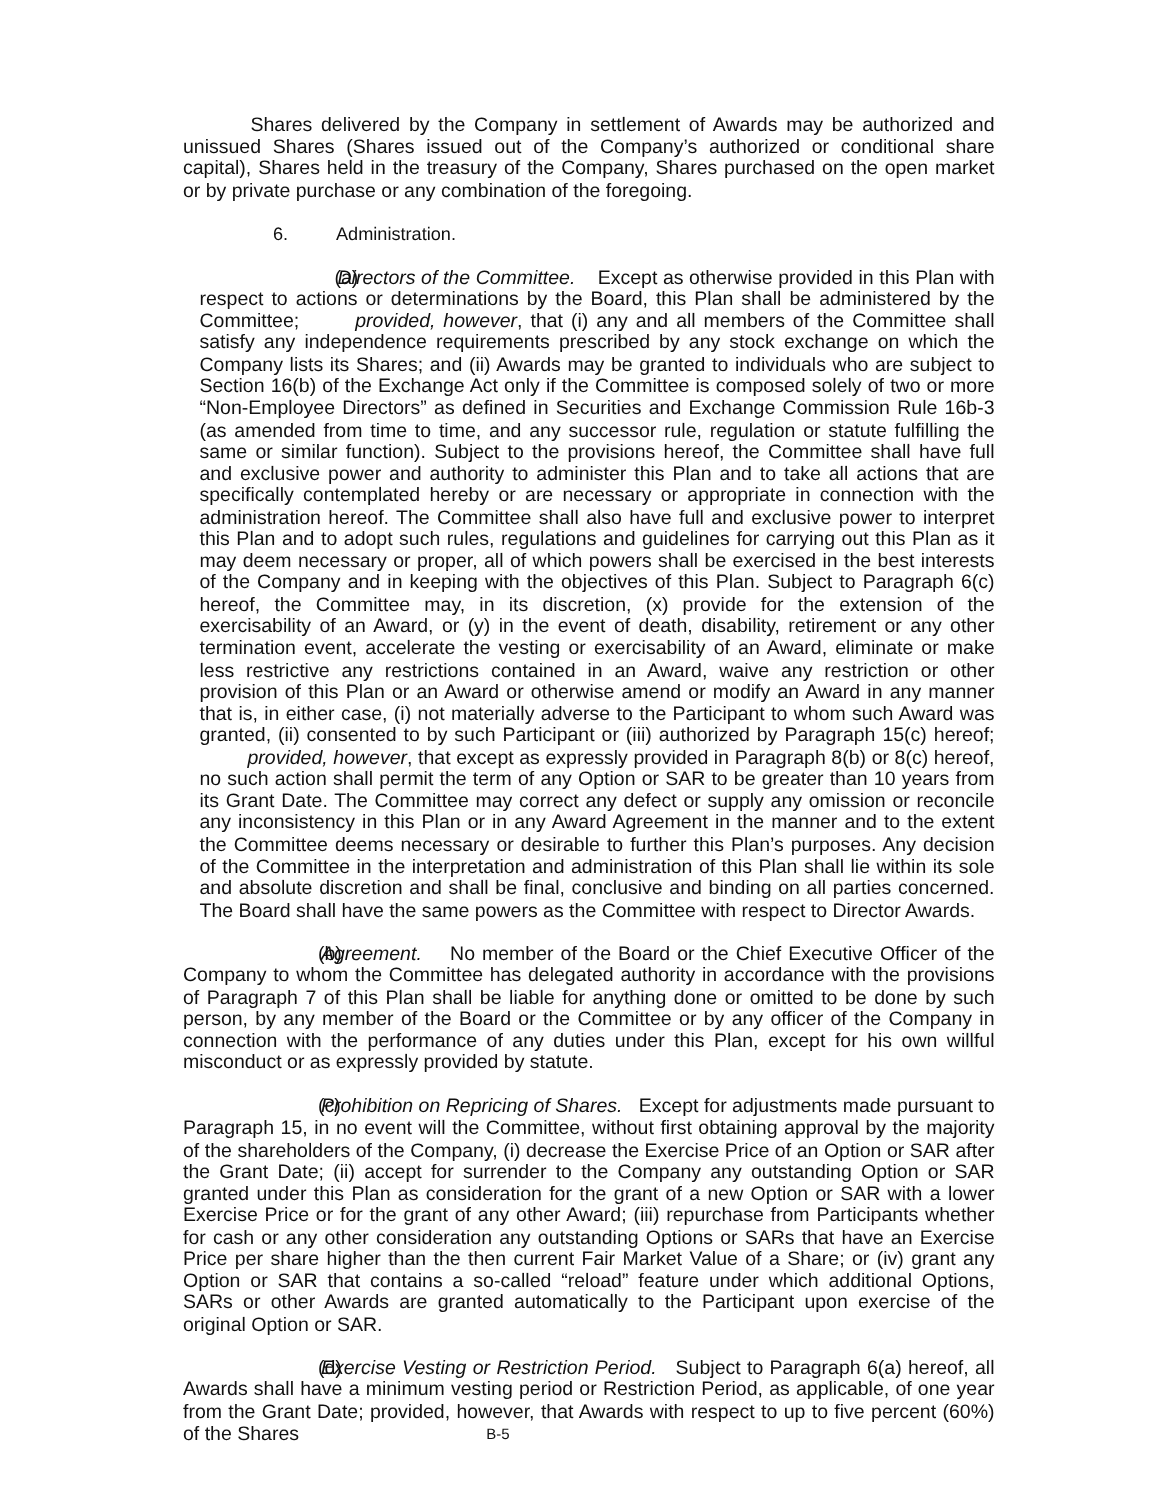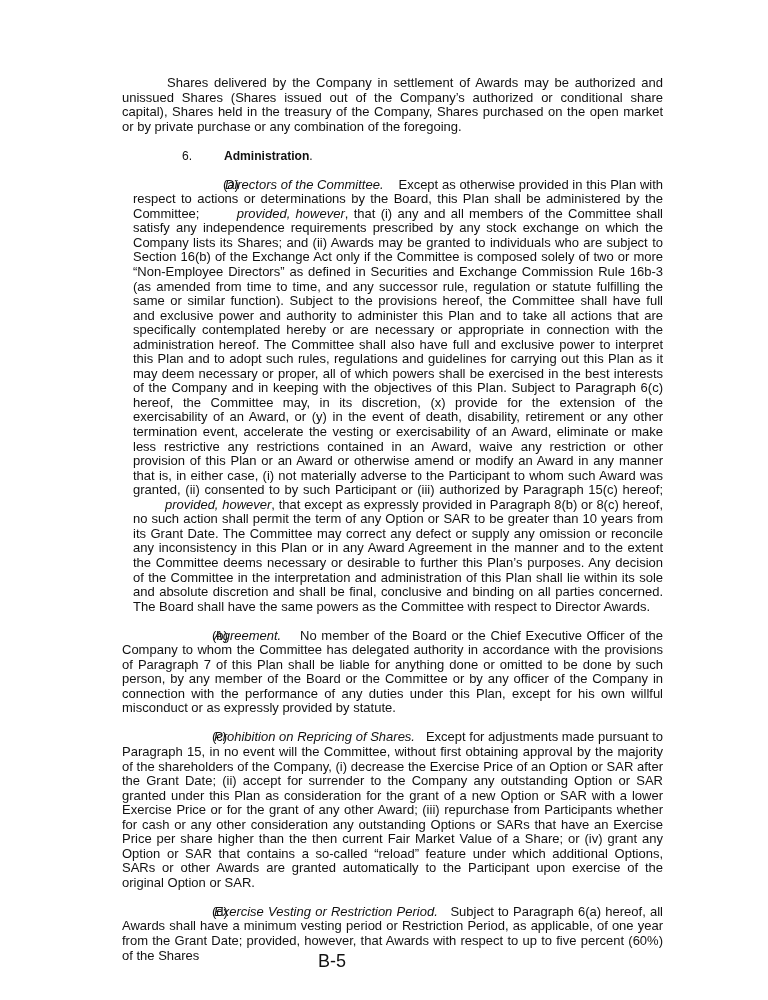--- a/index.html
+++ b/index.html
@@ -4,27 +4,27 @@
 <style>
   html, body { margin:0; padding:0; background:#ffffff; }
   body { width:768px; height:1000px; position:relative; overflow:hidden;
          font-family:"Liberation Sans", sans-serif; color:#111; }
   .page { position:absolute; left:122px; top:76px; width:541px; }
   p { margin:0; font-size:13px; line-height:14.55px; text-align:justify; }
   .indent { text-indent:45px; }
   .gap { height:14.5px; }
   .heading { margin-left:60px; font-size:12.1px; line-height:14.55px; }
   .heading .num { display:inline-block; width:42px; }
-  .heading .title { font-weight:bold; }
+  .heading .title { font-weight:normal; }
   .sub { margin-left:11px; }
   .label { display:inline-block; width:47px; }
   .cap { font-style:italic; }
   em { font-style:italic;margin-left:32px; }
   .footer { position:absolute; top:951px; left:0; width:664px; text-align:center;
-            font-size:18px; }
+            font-size:10px; }
 </style>
 </head>
 <body>
 
 <div class="page">
 
   <p class="indent">Shares delivered by the Company in settlement of Awards may be authorized and unissued Shares (Shares issued out of the Company’s authorized or conditional share capital), Shares held in the treasury of the Company, Shares purchased on the open market or by private purchase or any combination of the foregoing.</p>
 
   <div class="gap"></div>
 

